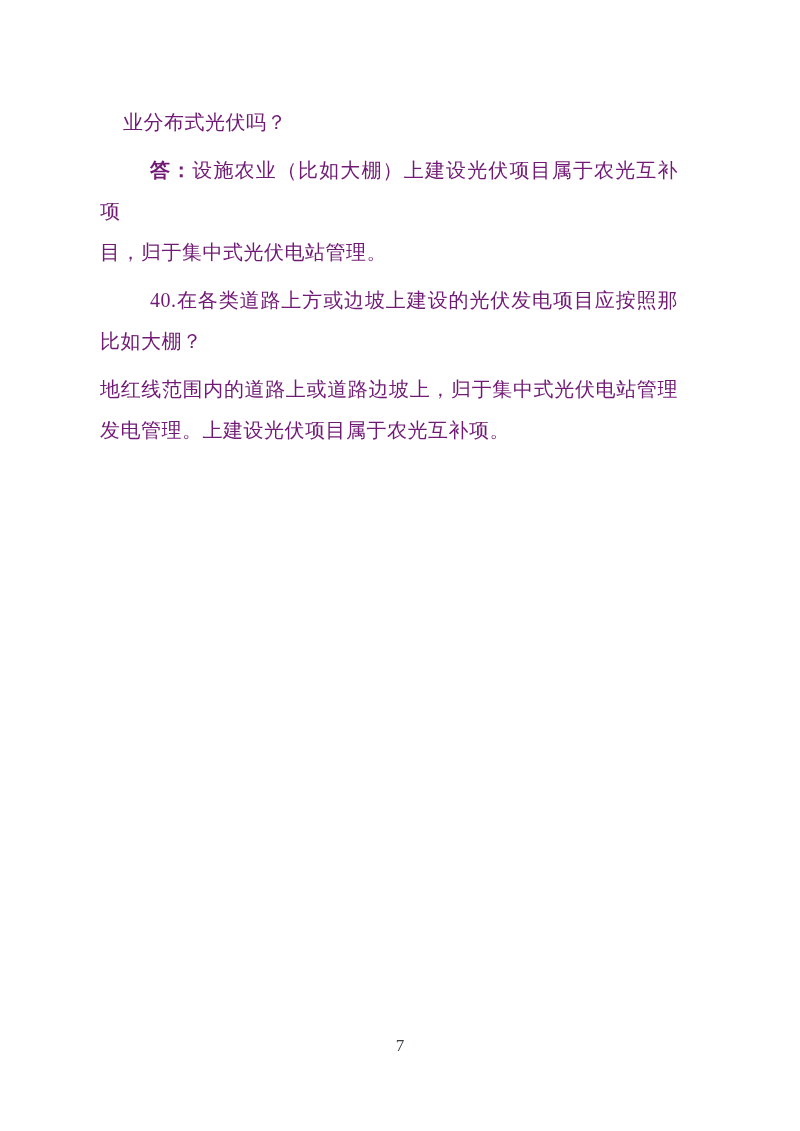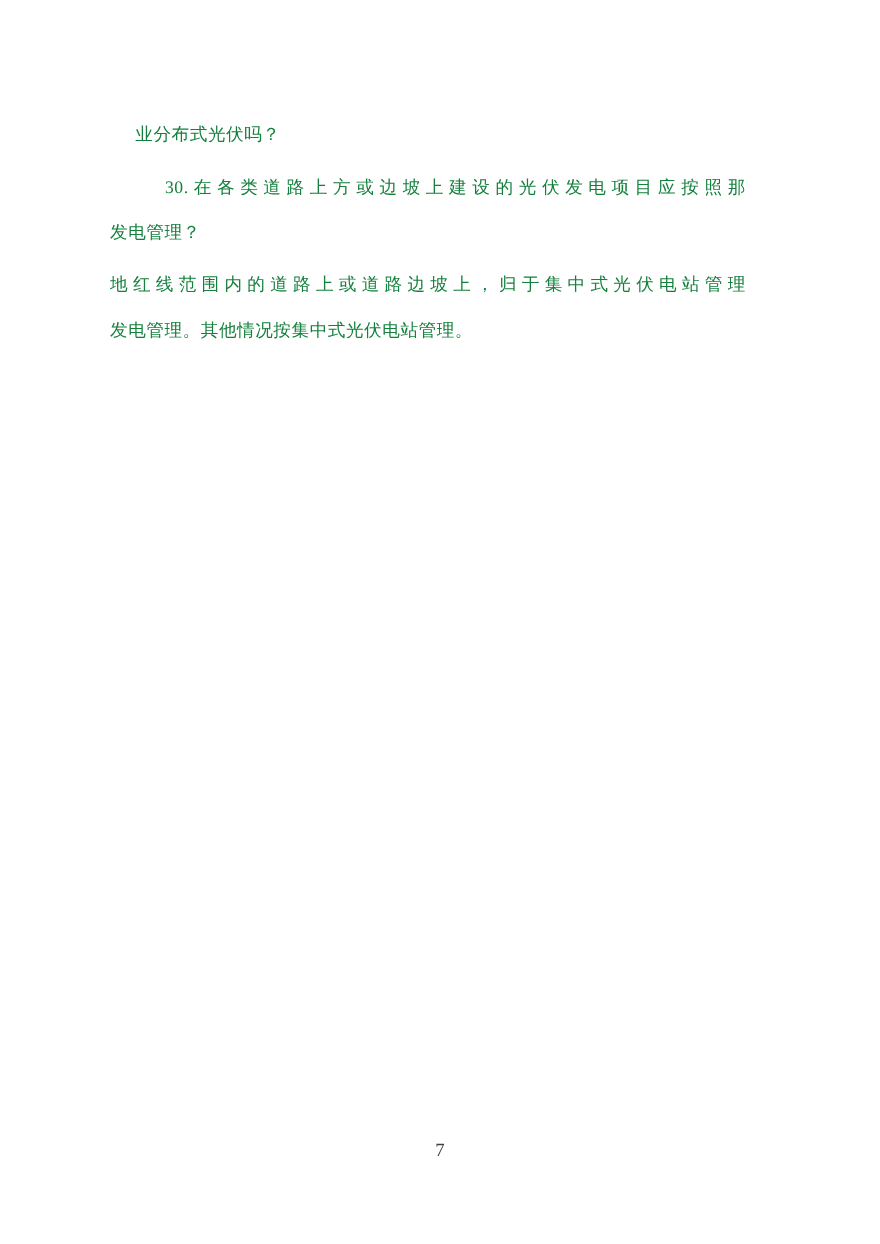--- a/index.html
+++ b/index.html
@@ -19,25 +19,25 @@
   .text-block {
     position: absolute;
     left: 100px;
     top: 102px;
     width: 578px;
   }
   .para {
     margin: 0 0 7px 0;
   }
   .line {
-    font-size: 16px;
+    font-size: 20px;
     line-height: 41px;
     letter-spacing: 0.5px;
     text-align: justify;
-    color: #15803d;
+    color: #701a75;
     white-space: nowrap;
   }
   .line.fill {
     white-space: normal;
     text-align-last: justify;
   }
   .line.last {
     white-space: normal;
     text-align-last: left;
   }
@@ -60,29 +60,35 @@
 </head>
 <body>
 
 <div class="page">
   <div class="text-block">
 
     <div class="para">
       <div class="line last ind-1">业分布式光伏吗？</div>
     </div>
 
+    <div class="para">
+      <div class="line fill ind-2">
+        <span class="b">答：</span><span>设施农业（比如大棚）上建设光伏项目属于农光互补项</span>
+      </div>
+      <div class="line last">目，归于集中式光伏电站管理。</div>
+    </div>
 
     <div class="para">
-      <div class="line fill ind-2">30.在各类道路上方或边坡上建设的光伏发电项目应按照那</div>
-      <div class="line last">发电管理？</div>
+      <div class="line fill ind-2">40.在各类道路上方或边坡上建设的光伏发电项目应按照那</div>
+      <div class="line last">比如大棚？</div>
     </div>
 
     <div class="para">
       <div class="line fill">地红线范围内的道路上或道路边坡上，归于集中式光伏电站管理</div>
-      <div class="line last">发电管理。其他情况按集中式光伏电站管理。</div>
+      <div class="line last">发电管理。上建设光伏项目属于农光互补项。</div>
     </div>
 
   </div>
 
   <div class="footer">
     <span class="pagenum">7</span>
   </div>
 </div>
 
 </body></html>

